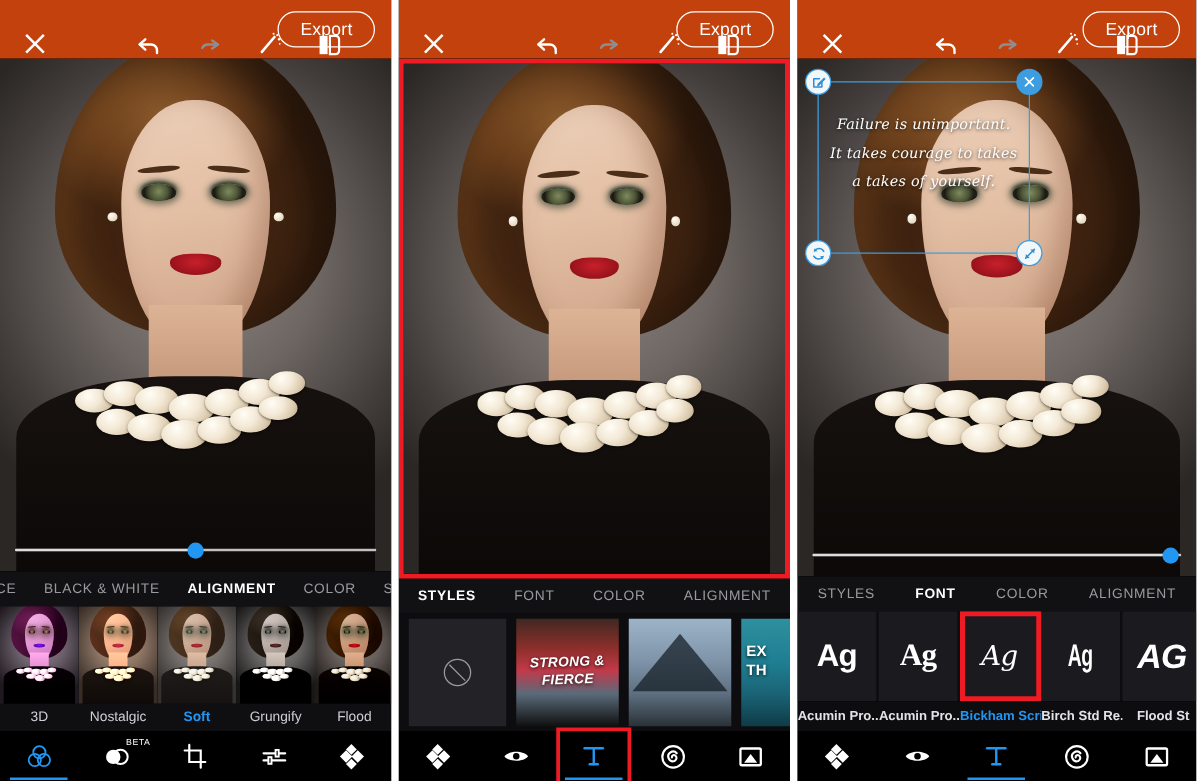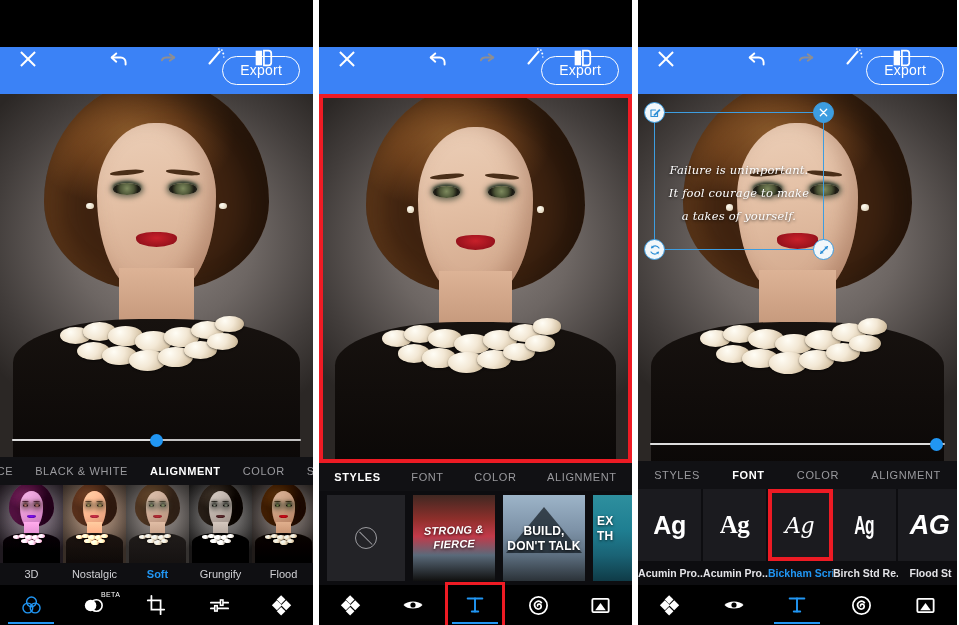--- a/index.html
+++ b/index.html
@@ -14,23 +14,23 @@
     width: 313px; height: 625px;
     background: #000; position: relative;
     display: flex; flex-direction: column;
     overflow: hidden;
   }
   .gap { width: 6px; height: 625px; background: #fff; flex: 0 0 6px; }
   .panel.p3 { width: 319px; }
 
   
   .topbar {
-    height: 47px; background: #3b82f6;
-    display: flex; align-items: flex-start;
-    flex: 0 0 47px; position: relative; margin-top: 47px;
+    height: 47px; background: #c2410c;
+    display: flex; align-items: flex-end;
+    flex: 0 0 47px; position: relative;
   }
   .tb-close { margin-left: 16px; width: 24px; height: 24px; position: relative; cursor: pointer; }
   .tb-close::before, .tb-close::after {
     content: ""; position: absolute; left: 2px; top: 11px;
     width: 20px; height: 2px; background: #fff;
   }
   .tb-close::before { transform: rotate(45deg); }
   .tb-close::after { transform: rotate(-45deg); }
   .tb-icons { display: flex; align-items: center; gap: 26px; margin-left: 68px; }
   .tb-ic { width: 22px; height: 22px; cursor: pointer; display: block; }
@@ -251,21 +251,20 @@
   .tb-handle.tr { left: auto; right: -11px; top: -11px; background: #3d9de0; border-color:#3d9de0; }
   .tb-handle.bl { left: -11px; bottom: -11px; }
   .tb-handle.br { right: -11px; bottom: -11px; }
   .quote {
     position: absolute; left: 8px; right: 8px; top: 22px;
     color: #fff; text-align: center;
     font-family: "DejaVu Serif", serif; font-style: italic;
     font-size: 11.5px; line-height: 2.0;
     text-shadow: 0 1px 3px rgba(0,0,0,.75);
     letter-spacing: .2px;
-    margin-top: 24px;
   }
   .quote div { white-space: nowrap; }
   .photo.p3img { border: 0; }
 </style>
 </head>
 <body>
 
 <div class="strip">
 
   <div class="panel p1">
@@ -585,24 +584,20 @@
         <div class="no-circle"></div>
       </div>
       <div class="style-card sc1">
         <div class="sc-txt">
           <span>STRONG &amp;</span><br>
           <span>FIERCE</span>
         </div>
       </div>
       <div class="style-card sc2">
         <div class="pyramid"></div>
-        <div class="sc-txt up">
-          <span>BUILD,</span><br>
-          <span>DON'T TALK</span>
-        </div>
       </div>
       <div class="style-card sc3">
         <div class="sc-txt up" style="text-align:left;left:4px;top:22%">
           <span>EX</span><br>
           <span>TH</span>
         </div>
       </div>
     </div>
 
     <div class="bottomnav">
@@ -698,21 +693,21 @@
           <div class="ph-pearl" style="left:22%;top:52%;width:17%;height:30%"></div>
           <div class="ph-pearl" style="left:35%;top:58%;width:18%;height:32%"></div>
           <div class="ph-pearl" style="left:49%;top:54%;width:17%;height:30%"></div>
           <div class="ph-pearl" style="left:62%;top:44%;width:16%;height:28%"></div>
           <div class="ph-pearl" style="left:73%;top:32%;width:15%;height:26%"></div>
         </div>
 
         <div class="textbox">
           <div class="quote">
             <div>Failure is unimportant.</div>
-            <div>It fool courage to make</div>
+            <div>It takes courage to takes</div>
             <div>a takes of yourself.</div>
           </div>
           <div class="tb-handle tl">
             <svg width="12" height="12" viewBox="0 0 24 24">
               <path d="M4 6 h9" stroke="#2d8fd6" stroke-width="2.4" stroke-linecap="round"></path>
               <path d="M4 6 v13 h13 v-8" fill="none" stroke="#2d8fd6" stroke-width="2.4" stroke-linejoin="round"></path>
               <path d="M10 14.5 L20.5 4 L23 6.5 L12.5 17 L9.5 17.8 Z" fill="#2d8fd6"></path>
             </svg>
           </div>
           <div class="tb-handle tr">

